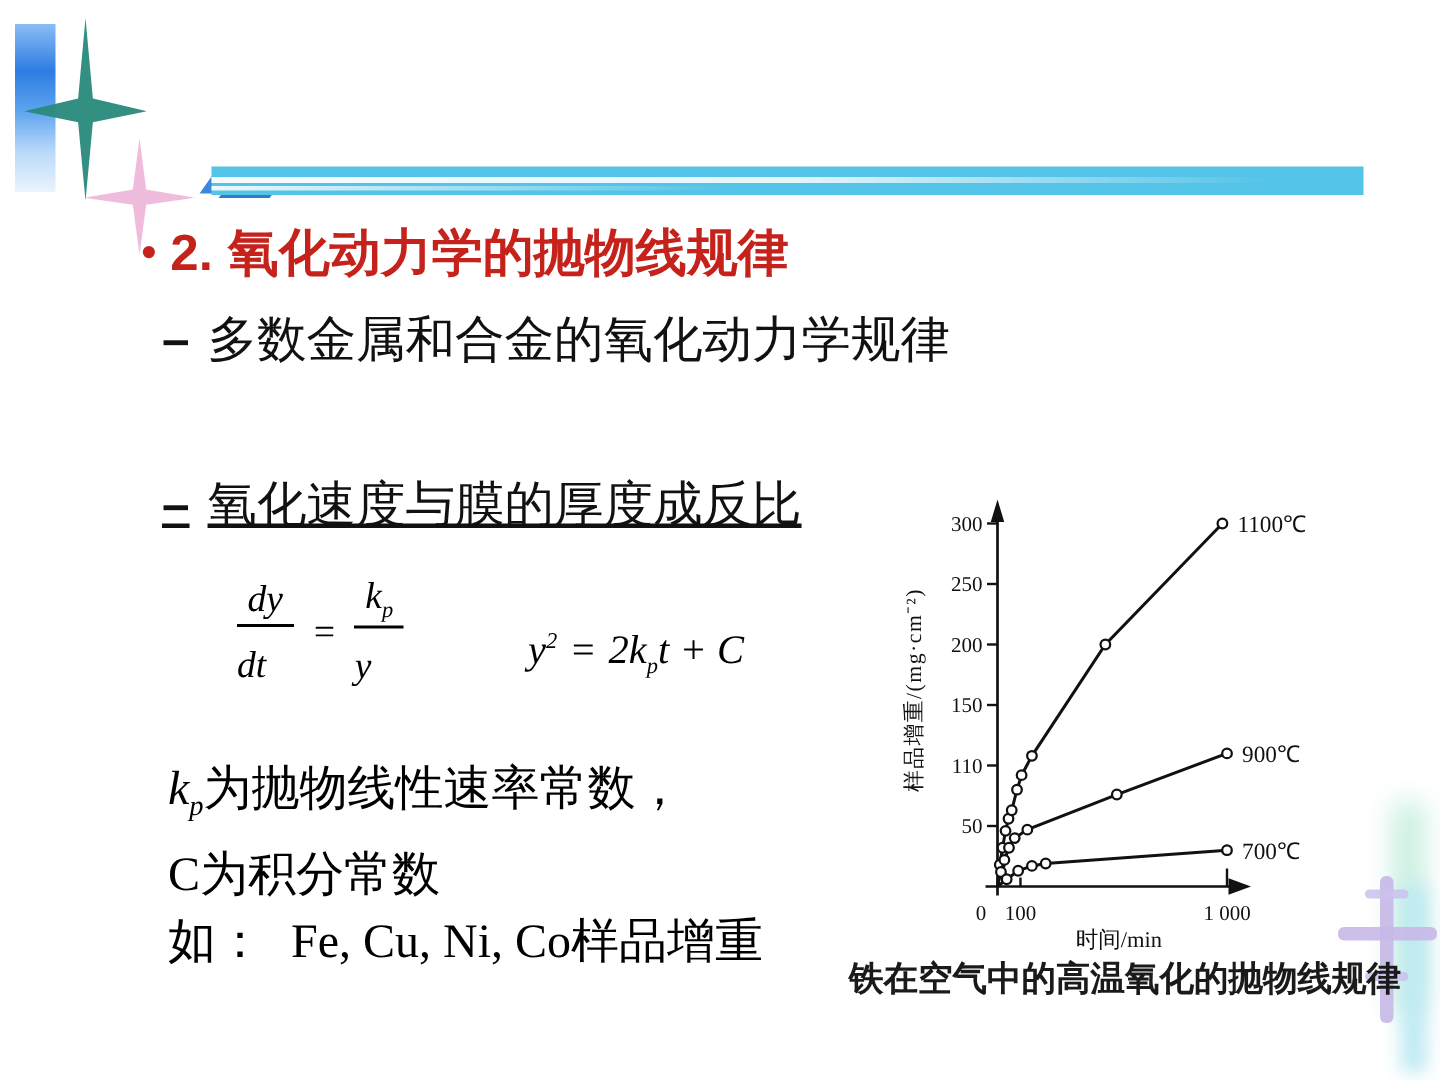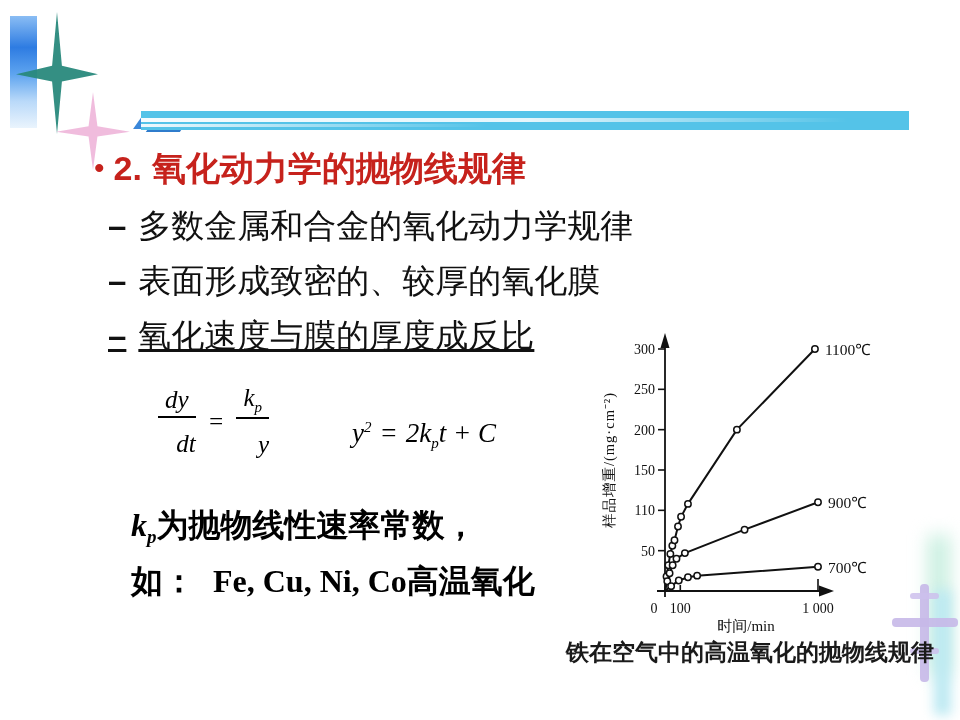--- a/index.html
+++ b/index.html
@@ -35,31 +35,31 @@
          font-size:34px;font-weight:bold;}
   .title .dot{font-size:30px;margin-right:9px;vertical-align:2px;}
   .title .num{margin-right:10px;font-family:"Liberation Sans",sans-serif;}
   .bl{position:absolute;left:108px;white-space:nowrap;color:#111;font-size:33px;}
   .bl .dash{font-weight:bold;margin-right:12px;font-family:"Liberation Sans",sans-serif;}
   .bl1{top:204px;} .bl2{top:259px;} .bl3{top:314px;text-decoration:underline;}
 
   
   .f1{position:absolute;left:158px;top:384px;display:flex;align-items:center;gap:12px;
       font-size:25px;font-style:italic;color:#000;}
-  .frac{display:inline-flex;flex-direction:column;align-items:flex-end;line-height:1.15;}
+  .frac{display:inline-flex;flex-direction:column;align-items:flex-start;line-height:1.15;}
   .frac .ft{border-bottom:2px solid #000;padding:0 7px 1px;}
   .frac .fb{padding-top:12px;}
   .f1 sub,.f2 sub{font-size:15px;font-style:italic;}
   .f2{position:absolute;left:352px;top:418px;font-size:27px;font-style:italic;color:#000;white-space:nowrap;}
   .f2 sup{font-size:15px;}
   .f2 .sp{margin:0 8px;}
 
   
-  .notes{position:absolute;left:112px;top:503px;font-size:32px;font-weight:bold;color:#000;
-         line-height:45px;white-space:nowrap;margin-left:19px;}
+  .notes{position:absolute;left:112px;top:503px;font-size:32px;font-weight:normal;color:#000;
+         line-height:45px;white-space:nowrap;}
   .notes i{font-style:italic;}
   .notes sub{font-size:19px;font-style:italic;}
   .notes .gap{display:inline-block;width:18px;}
 
   
   .chart{position:absolute;left:588px;top:322px;width:372px;height:316px;}
   #chart-svg text{font-family:"Liberation Serif",serif;fill:#111;}
   .ylabel{position:absolute;left:-80px;top:128px;width:200px;height:20px;text-align:center;
           transform:rotate(-90deg);font-size:14.5px;color:#111;letter-spacing:1px;white-space:nowrap;}
   .caption{position:absolute;left:566px;top:637px;width:362px;text-align:center;
@@ -88,23 +88,20 @@
     <div class="cross-t cross-t2"></div>
   </div>
 
   <div class="title">
     <span class="dot">•</span><span class="num">2.</span><span>氧化动力学的抛物线规律</span>
   </div>
 
   <div class="bl bl1">
     <span class="dash">–</span><span>多数金属和合金的氧化动力学规律</span>
   </div>
-  <div class="bl bl2">
-    <span class="dash">–</span><span>表面形成致密的、较厚的氧化膜</span>
-  </div>
   <div class="bl bl3">
     <span class="dash">–</span><span>氧化速度与膜的厚度成反比</span>
   </div>
 
   <div class="f1">
     <span class="frac">
       <span class="ft">dy</span>
       <span class="fb">dt</span>
     </span>
     <span>=</span>
@@ -113,21 +110,22 @@
       <span class="fb">y</span>
     </span>
   </div>
 
   <div class="f2">
     <span>y</span><sup>2</sup><span class="sp">=</span><span>2k</span><sub>p</sub><span>t + C</span>
   </div>
 
   <div class="notes">
     <div><i>k</i><sub>p</sub><span>为抛物线性速率常数，</span></div>
-    <div><span>如：</span><span class="gap"></span><span>Fe, Cu, Ni, Co</span><span>高温氧化</span></div>
+    <div>C为积分常数</div>
+    <div><span>如：</span><span class="gap"></span><span>Fe, Cu, Ni, Co</span><span>样品增重</span></div>
   </div>
 
   <div class="chart">
     <svg id="chart-svg" width="372" height="316" viewBox="0 0 372 316">
         <g>
           <line x1="77" y1="275" x2="77" y2="24" stroke="#111" stroke-width="1.8"></line>
           <polygon points="77,11 72.5,26 81.5,26" fill="#111"></polygon>
           <line x1="69" y1="269" x2="234" y2="269" stroke="#111" stroke-width="1.8"></line>
           <polygon points="246,269 231,263.5 231,274.5" fill="#111"></polygon>
           <line x1="70" y1="228.665" x2="77" y2="228.665" stroke="#111" stroke-width="1.6"></line>

